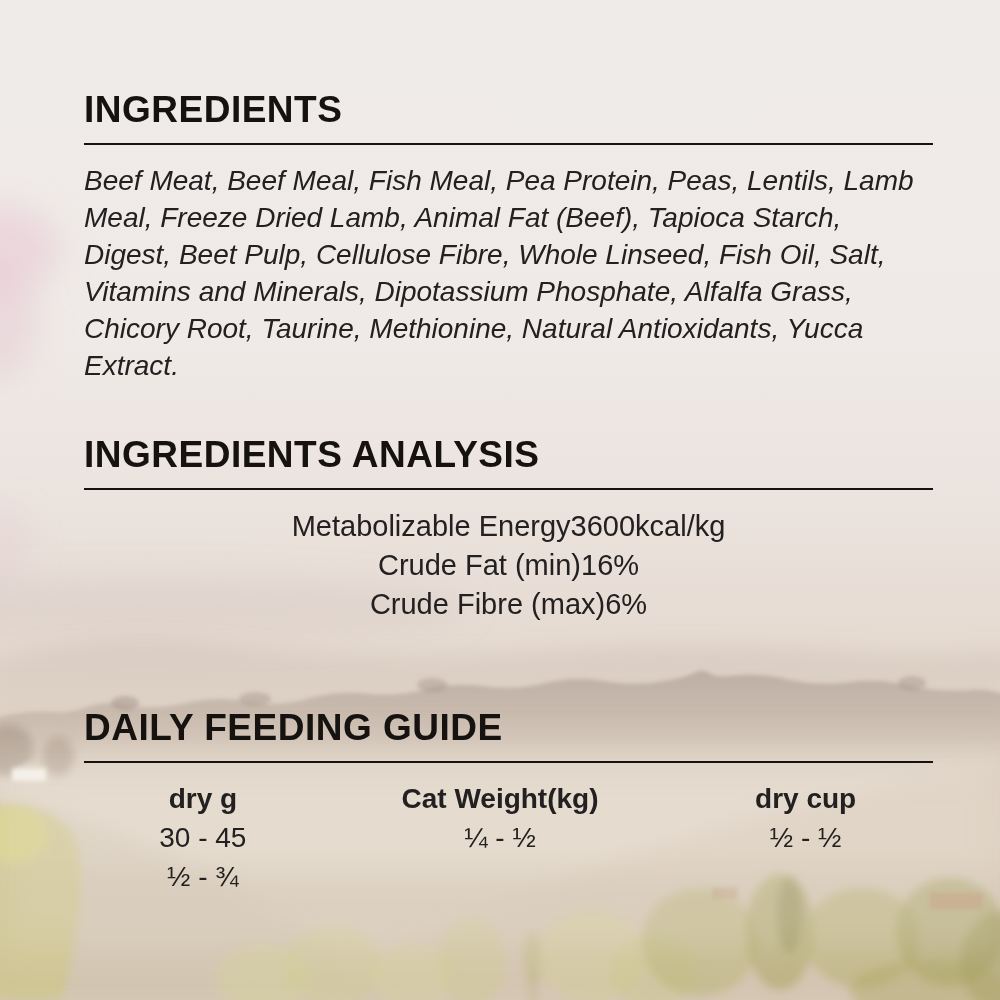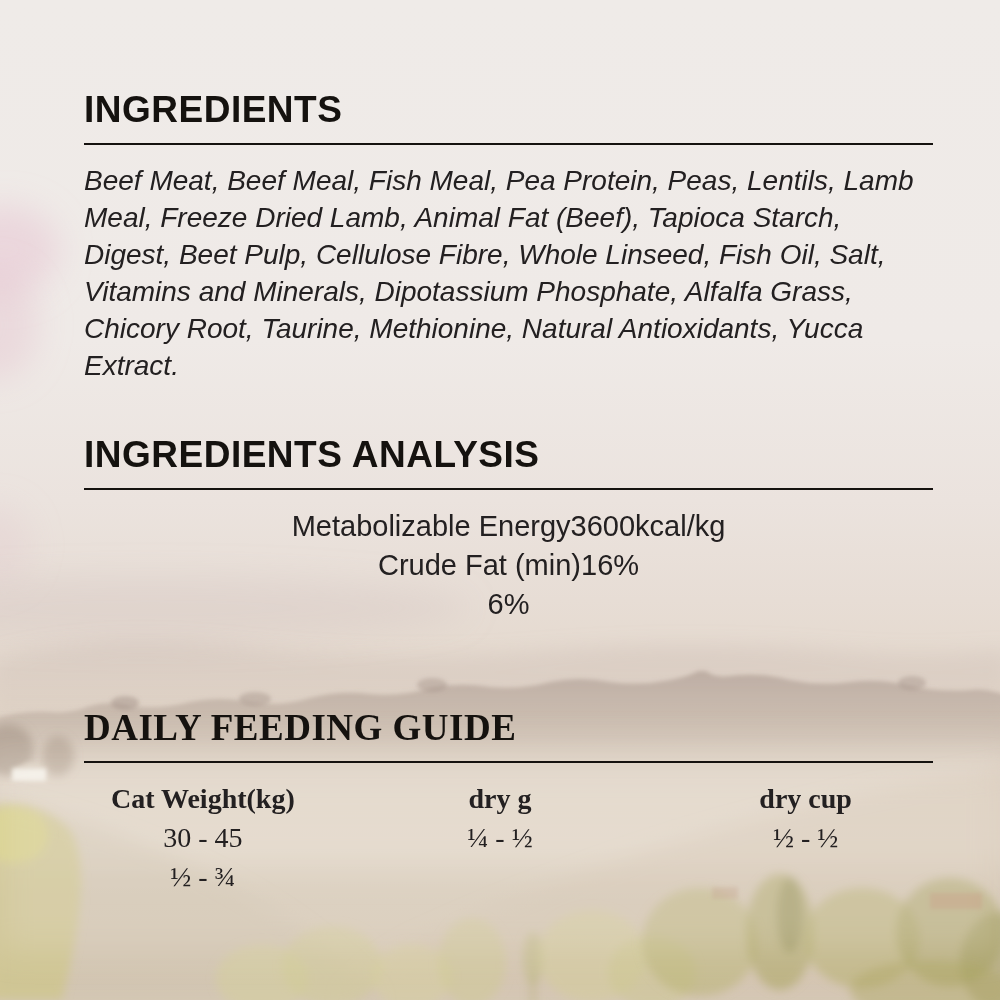--- a/index.html
+++ b/index.html
@@ -11,21 +11,21 @@
     position:relative;width:1000px;height:1000px;overflow:hidden;
     background:linear-gradient(180deg,
       #efebe8 0%, #efeae7 34%, #ebe3de 50%, #e7ddd5 60%,
       #e3d7ca 70%, #ded2c2 80%, #d9cdbb 90%, #d7cab7 100%);
   }
   .bg{position:absolute;inset:0;width:100%;height:100%;}
   .content{position:absolute;inset:0;z-index:2;}
   .section{position:absolute;left:84px;right:67px;}
   #sec-ingredients{top:90px;}
   #sec-analysis{top:435px;}
-  #sec-feeding{top:708px;font-family:Liberation Serif, serif;}
+  #sec-feeding{top:708px;}
   .heading{
     margin:0;font-size:37px;line-height:40px;font-weight:700;
     letter-spacing:.5px;color:#15120f;
   }
   .rule{height:2px;background:#15120f;margin-top:13px;}
   .ing-text{
     margin:17px 0 0;font-size:28px;line-height:37px;color:#232021;font-style:italic;
   }
   .ga-rows{margin-top:17px;}
   .ga-row{
@@ -155,31 +155,32 @@
       <div class="ga-rows">
         <div class="ga-row">
           <span>Metabolizable Energy</span>
           <span>3600kcal/kg</span>
         </div>
         <div class="ga-row">
           <span>Crude Fat (min)</span>
           <span>16%</span>
         </div>
         <div class="ga-row">
+          <span>Crude Fibre (max)</span>
           <span>6%</span>
         </div>
       </div>
     </section>
 
     <section class="section" id="sec-feeding">
       <h2 class="heading">DAILY FEEDING GUIDE</h2>
       <div class="rule"></div>
       <div class="ftable">
+        <div class="fhead">dry g</div>
         <div class="fhead">Cat Weight(kg)</div>
-        <div class="fhead">dry g</div>
         <div class="fhead">dry cup</div>
 
         <div>30 - 45</div>
         <div>¼ - ½</div>
 
         <div>½ - ½</div>
 
         <div>½ - ¾</div>
       </div>
     </section>

